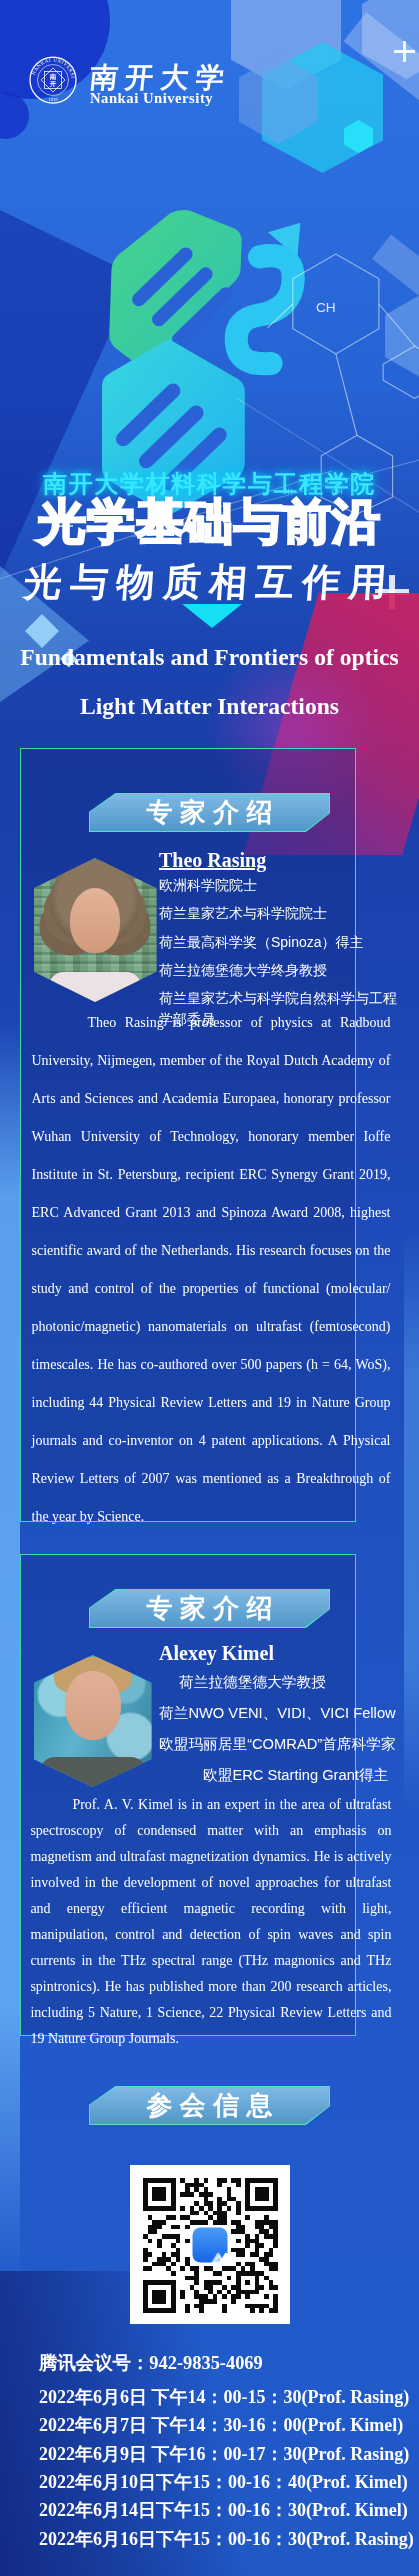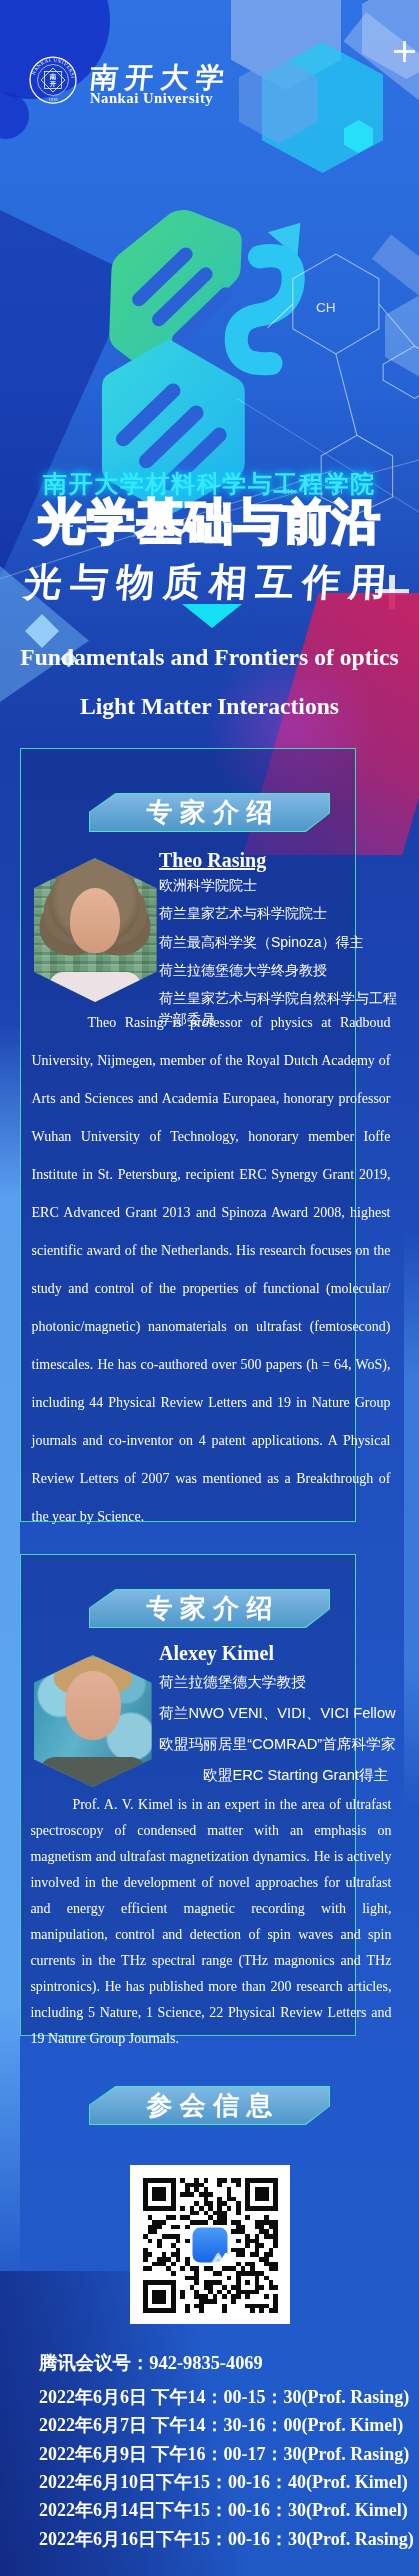--- a/index.html
+++ b/index.html
@@ -228,21 +228,21 @@
       <i class="badge-tail"></i>
     </div>
     <div class="expert-name" style="left:138px;top:87px;">Alexey Kimel</div>
     <div class="hexphoto" style="left:12.6px;top:100px;width:118px;height:132px;">
       <div class="p2-bg"></div>
       <div class="p2-hair"></div>
       <div class="p2-face"></div>
       <div class="p2-shirt"></div>
     </div>
     <ul class="creds" style="left:138px;top:116px;width:249px;">
-      <li style="font-size:14.7px;margin-bottom:9px;">荷兰拉德堡德大学教授</li>
+      <li style="font-size:14.7px;margin-bottom:9px;margin-left:20px;">荷兰拉德堡德大学教授</li>
       <li style="font-size:14.7px;margin-bottom:9px;">荷兰NWO VENI、VIDI、VICI Fellow</li>
       <li style="font-size:14.7px;margin-bottom:9px;">欧盟玛丽居里“COMRAD”首席科学家</li>
       <li style="font-size:14.7px;margin-bottom:9px;padding-left:44px;">欧盟ERC Starting Grant得主</li>
     </ul>
     <p class="bio" style="left:9.4px;top:237px;width:361px;line-height:26px;text-indent:3em;">Prof. A. V. Kimel is in an expert in the area of ultrafast spectroscopy of condensed matter with an emphasis on magnetism and ultrafast magnetization dynamics. He is actively involved in the development of novel approaches for ultrafast and energy efficient magnetic recording with light, manipulation, control and detection of spin waves and spin currents in the THz spectral range (THz magnonics and THz spintronics). He has published more than 200 research articles, including 5 Nature, 1 Science, 22 Physical Review Letters and 19 Nature Group Journals.</p>
   </div>
 
   <div class="badge" style="left:89px;top:2086px;">
     <div class="badge-in">参会信息</div>
     <i class="badge-tail"></i>

